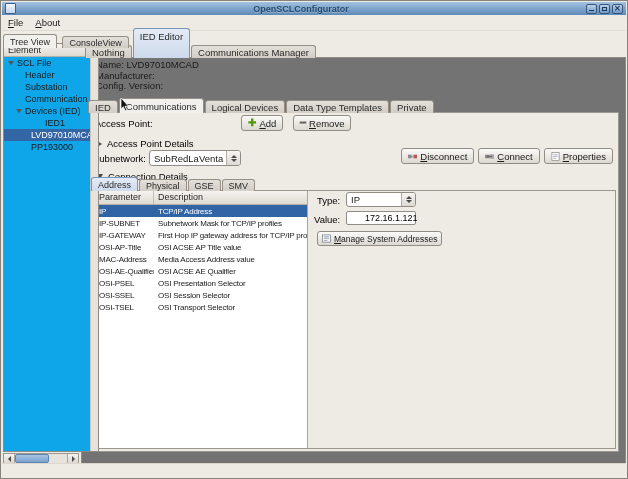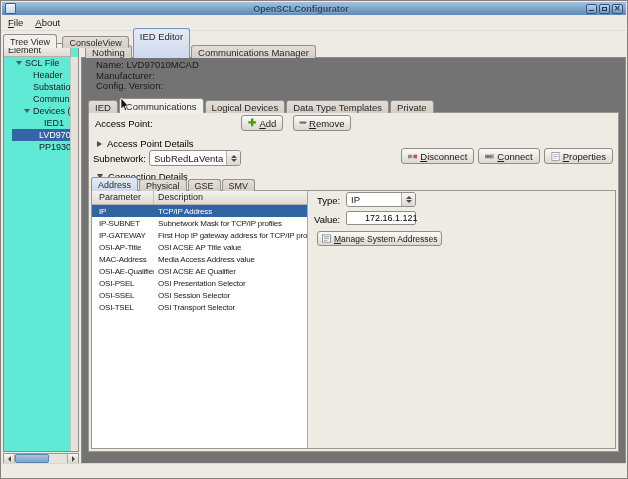--- a/index.html
+++ b/index.html
@@ -42,25 +42,25 @@
     display:flex;flex-direction:column;align-items:center;justify-content:center;gap:1px;border-radius:0 2px 2px 0;}
   .arr-up{width:0;height:0;border-left:3px solid transparent;border-right:3px solid transparent;border-bottom:3px solid #4a4a4a;}
   .arr-dn{width:0;height:0;border-left:3px solid transparent;border-right:3px solid transparent;border-top:3px solid #4a4a4a;}
   .expander-arrow-right{width:0;height:0;border-top:3.5px solid transparent;border-bottom:3.5px solid transparent;border-left:5px solid #4a4a4a;display:inline-block;}
   .expander-arrow-down{width:0;height:0;border-left:3.5px solid transparent;border-right:3.5px solid transparent;border-top:5px solid #4a4a4a;display:inline-block;}
 
   
   .left-tabs{position:absolute;left:2px;top:29px;height:14px;z-index:4;}
   .left-tabs .tab{height:12px;line-height:11px;font-size:9px;}
   .left-tabs .tab.active{height:14px;line-height:13px;background:#f2f0ec;}
-  .tree-panel{position:absolute;left:2px;top:42px;width:76px;height:409px;background:#5eead4;border:1px solid #8f8b84;box-sizing:border-box;z-index:2;}
+  .tree-panel{position:absolute;left:2px;top:42px;width:96px;height:409px;background:#0ea5e9;border:1px solid #8f8b84;box-sizing:border-box;z-index:2;}
   .tree-header{height:13px;background:linear-gradient(#f5f3f0,#dedad3);border-bottom:1px solid #b5b1a9;border-right:1px solid #b5b1a9;
     font-size:9px;color:#2a2a2a;padding-left:4px;line-height:13px;box-sizing:border-box;margin-right:7px;}
   .tree-body{position:absolute;left:0;top:13px;right:7px;bottom:0;overflow:hidden;}
-  .tree-item{font-size:9px;color:#1a1a1a;height:12px;line-height:12px;white-space:nowrap;display:flex;align-items:center;margin-left:8px;}
+  .tree-item{font-size:9px;color:#1a1a1a;height:12px;line-height:12px;white-space:nowrap;display:flex;align-items:center;}
   .tree-item .twisty{width:0;height:0;border-left:3px solid transparent;border-right:3px solid transparent;border-top:4px solid #555;
     display:inline-block;margin-right:3px;flex:none;}
   .tree-item.selected{background:#3465a4;color:#fff;}
   .tree-vscroll{position:absolute;right:0;top:13px;bottom:0;width:7px;background:#e6e2dc;border-left:1px solid #c9c5be;}
   .tree-hscroll{position:absolute;left:2px;top:452px;width:76px;height:11px;background:#e6e2dc;border:1px solid #9b978f;box-sizing:border-box;display:flex;}
   .hs-btn{width:10px;background:linear-gradient(#f5f3f0,#dcd8d1);border-right:1px solid #aba79f;display:flex;align-items:center;justify-content:center;flex:none;}
   .hs-btn:last-child{border-right:none;border-left:1px solid #aba79f;}
   .hs-thumb{width:32px;margin:0;background:linear-gradient(#a8c4e2,#7ba3cd);border:1px solid #5d85b2;border-radius:2px;flex:none;}
   .hs-track{flex:1;}
   .arr-l{width:0;height:0;border-top:3px solid transparent;border-bottom:3px solid transparent;border-right:3px solid #4a4a4a;}
@@ -158,21 +158,21 @@
       <div class="tree-item" style="padding-left:21px;">
         <span>Substation</span>
       </div>
       <div class="tree-item" style="padding-left:21px;">
         <span>Communication</span>
       </div>
       <div class="tree-item" style="padding-left:12px;">
         <span class="twisty"></span>
         <span>Devices (IED)</span>
       </div>
-      <div class="tree-item" style="padding-left:32px;">
+      <div class="tree-item" style="padding-left:41px;">
         <span>IED1</span>
       </div>
       <div class="tree-item selected" style="padding-left:27px;">
         <span>LVD97010MCAD</span>
       </div>
       <div class="tree-item" style="padding-left:27px;">
         <span>PP193000</span>
       </div>
     </div>
     <div class="tree-vscroll"></div>

